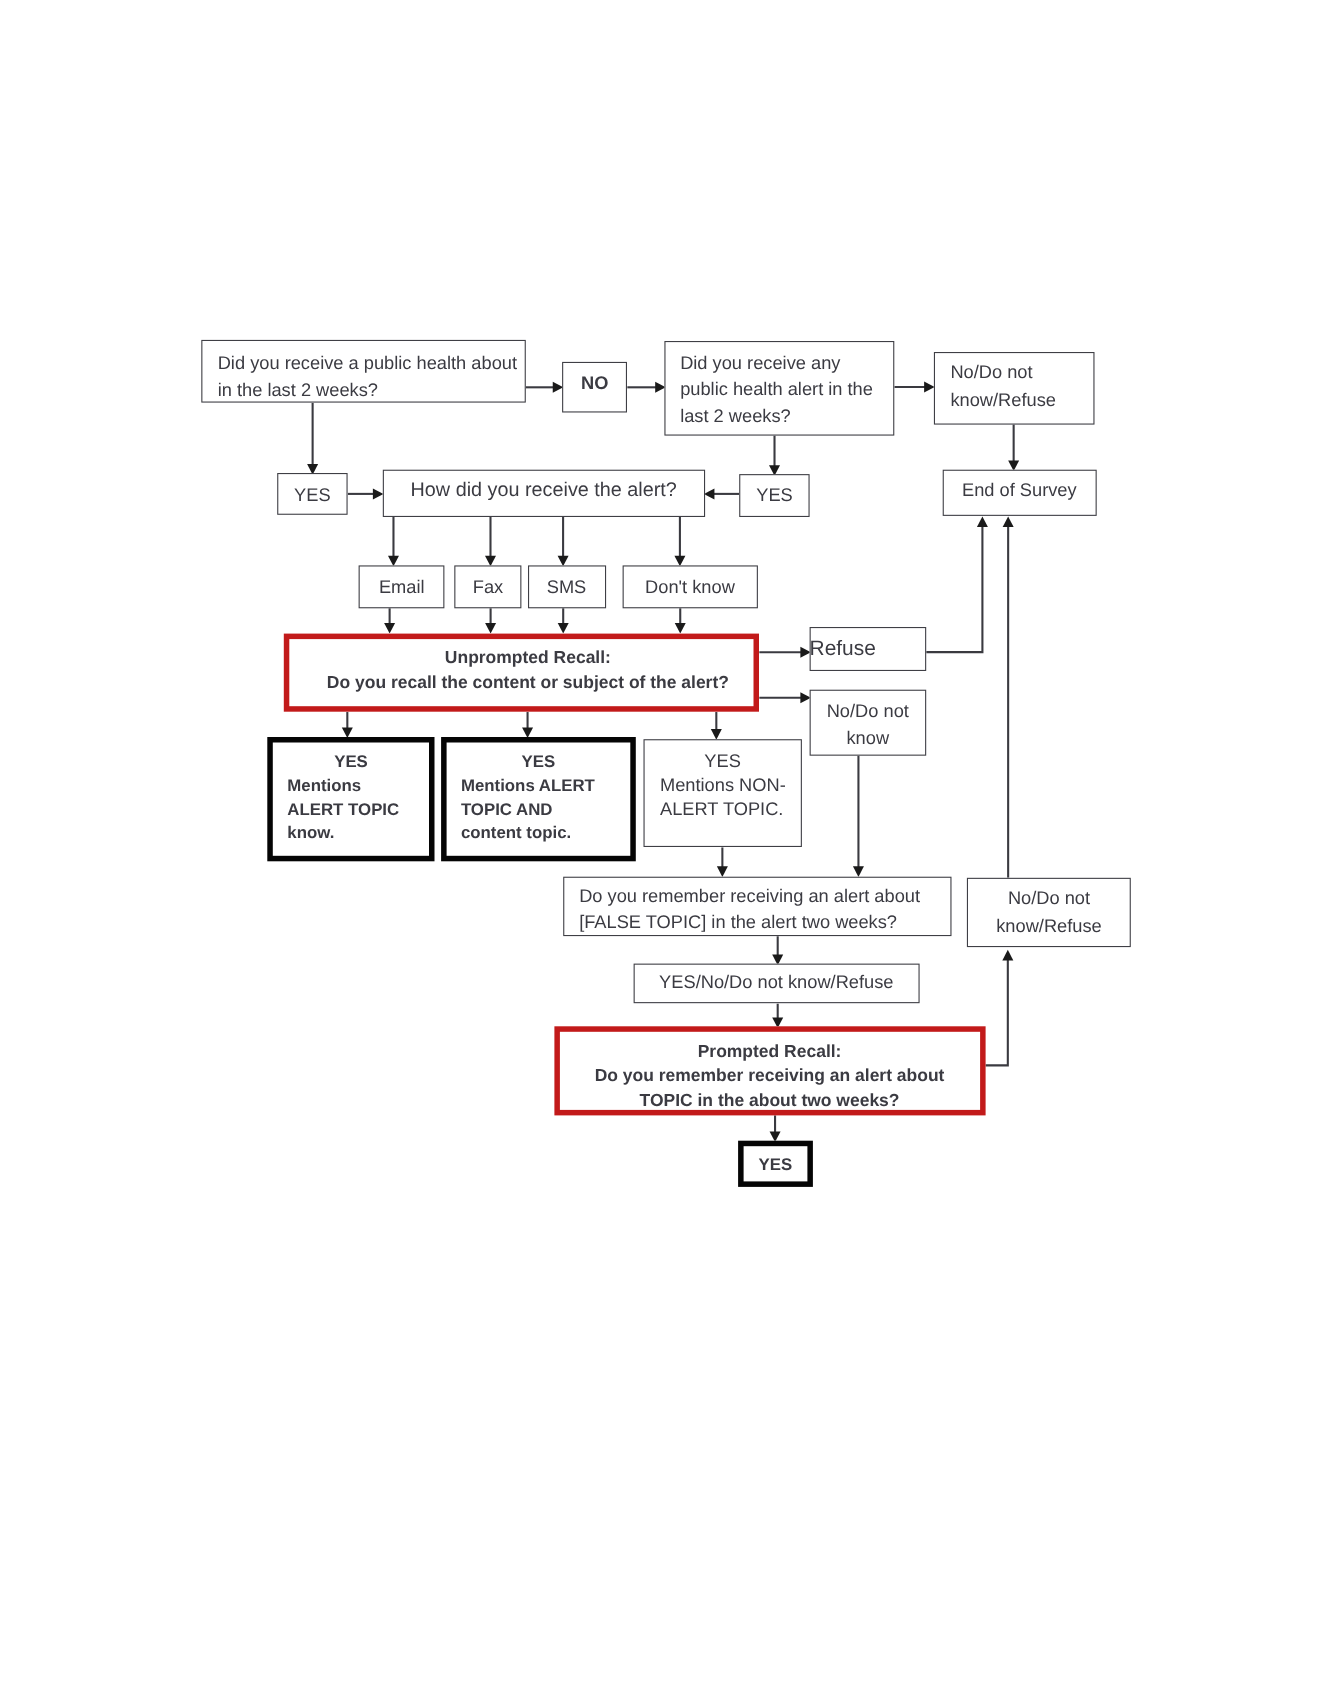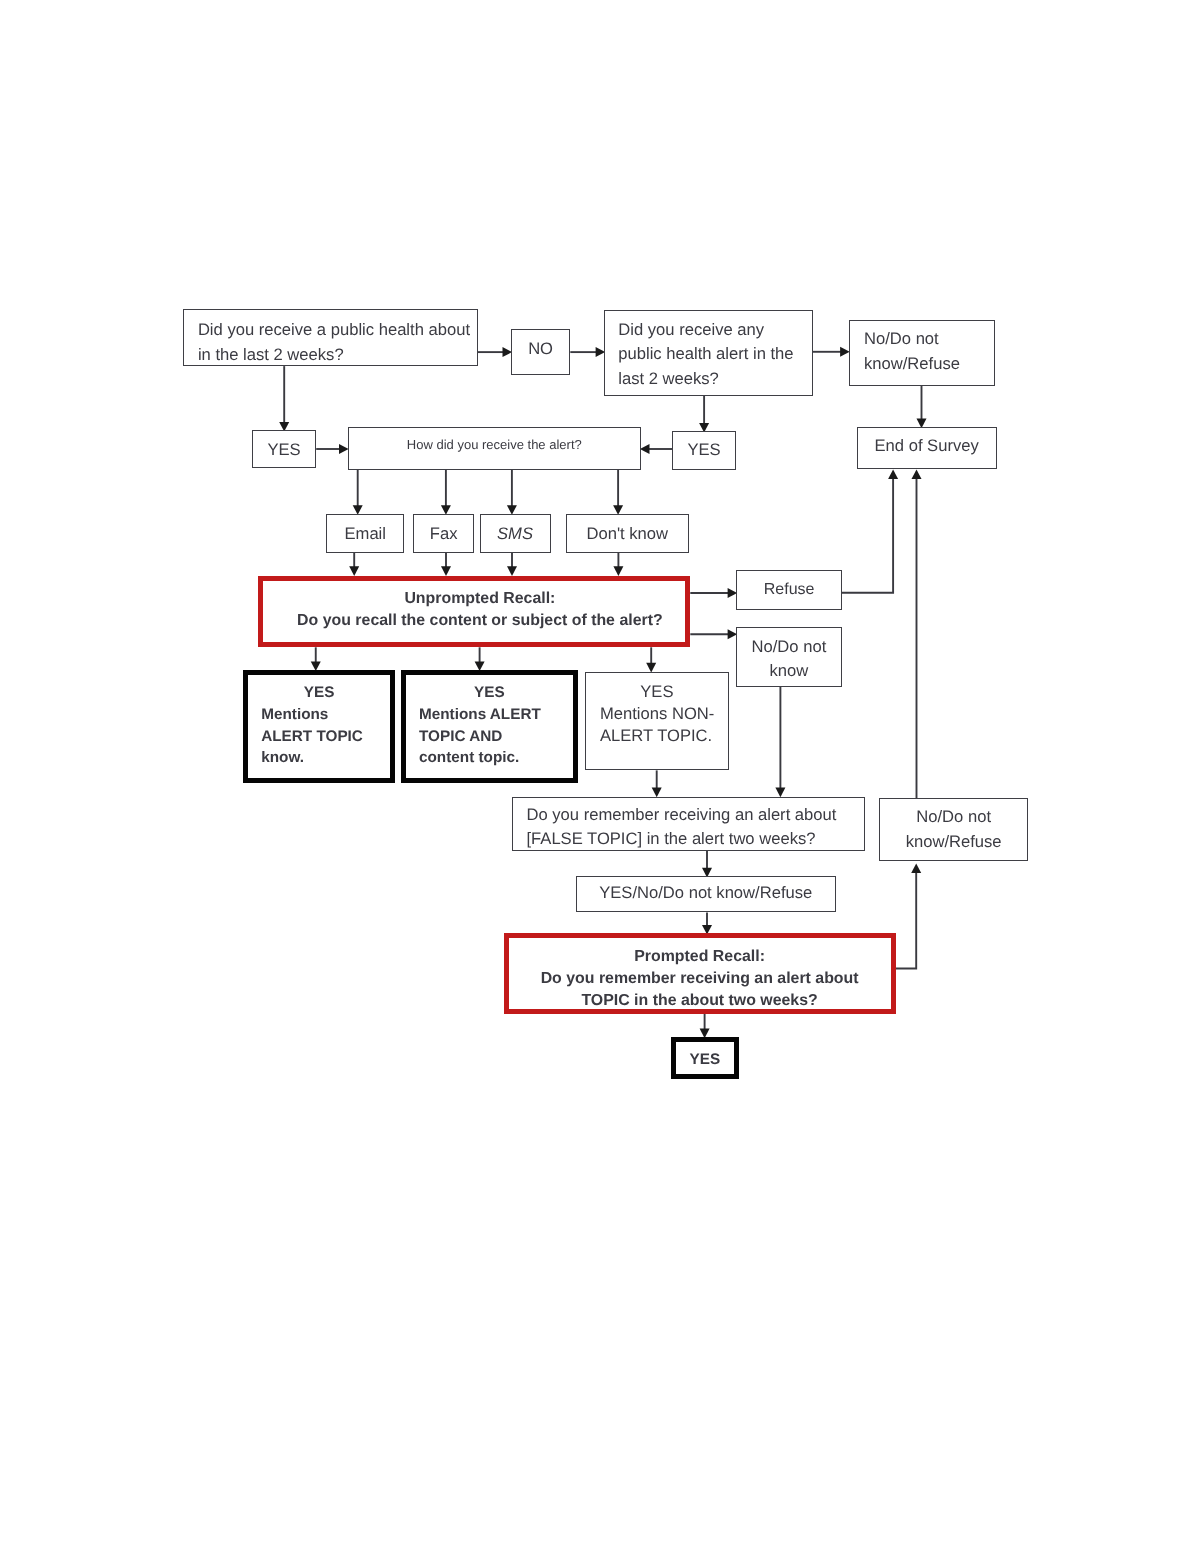--- a/index.html
+++ b/index.html
@@ -138,73 +138,73 @@
         <path class="head" d="M 911.2 873.1 L 921.2 873.1 L 916.2 863.5 Z"></path>
       </g>
   </svg>
   <div class="nodes">
     <div class="node thin" style="left:182.5px;top:308.8px;width:295.0px;height:57.3px;"></div>
     <div class="txt" style="left:182.5px;width:295.0px;text-align:left;padding-left:15.4px;box-sizing:border-box;top:318.12px;font-size:16.6px;line-height:24.4px;">
         <div class="ln" style="">Did you receive a public health about</div>
         <div class="ln" style="">in the last 2 weeks?</div>
       </div>
     <div class="node thin" style="left:510.9px;top:329.1px;width:59.4px;height:46.4px;"></div>
-    <div class="txt" style="left:510.9px;width:59.4px;text-align:center;top:336.52px;font-size:16.6px;line-height:24.4px;">
+    <div class="txt" style="left:510.9px;width:59.4px;text-align:center;top:336.52px;font-size:16.6px;line-height:24.4px;font-weight:bold;">
         <div class="ln" style="">NO</div>
       </div>
     <div class="node thin" style="left:604.0px;top:309.6px;width:209.0px;height:86.1px;"></div>
     <div class="txt" style="left:604.0px;width:209.0px;text-align:left;padding-left:14.3px;box-sizing:border-box;top:317.72px;font-size:16.6px;line-height:24.4px;">
         <div class="ln" style="">Did you receive any</div>
         <div class="ln" style="">public health alert in the</div>
         <div class="ln" style="">last 2 weeks?</div>
       </div>
     <div class="node thin" style="left:848.5px;top:319.5px;width:146.0px;height:66.0px;"></div>
     <div class="txt" style="left:848.5px;width:146.0px;text-align:left;padding-left:15.5px;box-sizing:border-box;top:327.47px;font-size:16.6px;line-height:24.3px;">
         <div class="ln" style="">No/Do not</div>
         <div class="ln" style="">know/Refuse</div>
       </div>
     <div class="node thin" style="left:251.8px;top:430.3px;width:64.4px;height:38.2px;"></div>
     <div class="txt" style="left:251.8px;width:64.4px;text-align:center;top:437.72px;font-size:16.6px;line-height:24.4px;">
         <div class="ln" style="">YES</div>
       </div>
     <div class="node thin" style="left:347.5px;top:427.0px;width:293.6px;height:42.5px;"></div>
-    <div class="txt" style="left:347.5px;width:293.6px;text-align:center;top:433.32px;font-size:13px;line-height:24.4px;">
+    <div class="txt" style="left:347.5px;width:293.6px;text-align:center;top:433.32px;font-size:18px;line-height:24.4px;">
         <div class="ln" style="">How did you receive the alert?</div>
       </div>
     <div class="node thin" style="left:672.0px;top:431.3px;width:64.2px;height:38.5px;"></div>
     <div class="txt" style="left:672.0px;width:64.2px;text-align:center;top:438.12px;font-size:16.6px;line-height:24.4px;">
         <div class="ln" style="">YES</div>
       </div>
     <div class="node thin" style="left:856.7px;top:427.1px;width:139.9px;height:42.4px;"></div>
     <div class="txt" style="left:856.7px;width:139.9px;text-align:center;top:433.82px;font-size:16.6px;line-height:24.4px;">
         <div class="ln" style="">End of Survey</div>
       </div>
     <div class="node thin" style="left:326.3px;top:513.6px;width:77.9px;height:39.0px;"></div>
     <div class="txt" style="left:326.3px;width:77.9px;text-align:center;top:521.72px;font-size:16.6px;line-height:24.4px;">
         <div class="ln" style="">Email</div>
       </div>
     <div class="node thin" style="left:413.3px;top:513.6px;width:60.7px;height:39.0px;"></div>
     <div class="txt" style="left:413.3px;width:60.7px;text-align:center;top:521.72px;font-size:16.6px;line-height:24.4px;">
         <div class="ln" style="">Fax</div>
       </div>
     <div class="node thin" style="left:479.5px;top:513.6px;width:71.0px;height:39.0px;"></div>
-    <div class="txt" style="left:479.5px;width:71.0px;text-align:center;top:521.72px;font-size:16.6px;line-height:24.4px;font-style:italic;">
+    <div class="txt" style="left:479.5px;width:71.0px;text-align:center;top:521.72px;font-size:16.6px;line-height:24.4px;">
         <div class="ln" style="">SMS</div>
       </div>
     <div class="node thin" style="left:565.5px;top:513.6px;width:123.5px;height:39.0px;"></div>
     <div class="txt" style="left:565.5px;width:123.5px;text-align:center;top:521.72px;font-size:16.6px;line-height:24.4px;">
         <div class="ln" style="">Don't know</div>
       </div>
     <div class="node red" style="left:257.9px;top:575.9px;width:432.4px;height:71.4px;"></div>
     <div class="txt" style="left:257.9px;width:444px;text-align:center;top:587.79px;font-size:15.9px;line-height:22.1px;font-weight:bold;">
         <div class="ln" style="">Unprompted Recall:</div>
         <div class="ln" style="">Do you recall the content or subject of the alert?</div>
       </div>
     <div class="node thin" style="left:736.0px;top:570.0px;width:106.2px;height:40.3px;"></div>
-    <div class="txt" style="left:736.0px;width:106.2px;text-align:center;top:577.72px;font-size:16px;line-height:24.4px;">
+    <div class="txt" style="left:736.0px;width:106.2px;text-align:left;top:577.72px;font-size:19px;line-height:24.4px;">
         <div class="ln" style="">Refuse</div>
       </div>
     <div class="node thin" style="left:735.9px;top:626.9px;width:106.0px;height:59.7px;"></div>
     <div class="txt" style="left:735.9px;width:106.0px;text-align:center;top:634.97px;font-size:16.6px;line-height:23.9px;">
         <div class="ln" style="">No/Do not</div>
         <div class="ln" style="">know</div>
       </div>
     <div class="node thick" style="left:243.3px;top:670.3px;width:151.6px;height:112.3px;"></div>
     <div class="txt" style="left:243.3px;width:151.6px;text-align:left;padding-left:17.9px;box-sizing:border-box;top:682.25px;font-size:15.3px;line-height:21.7px;font-weight:bold;">
         <div class="ln" style="text-align:center;margin-left:-17.9px;">YES</div>

